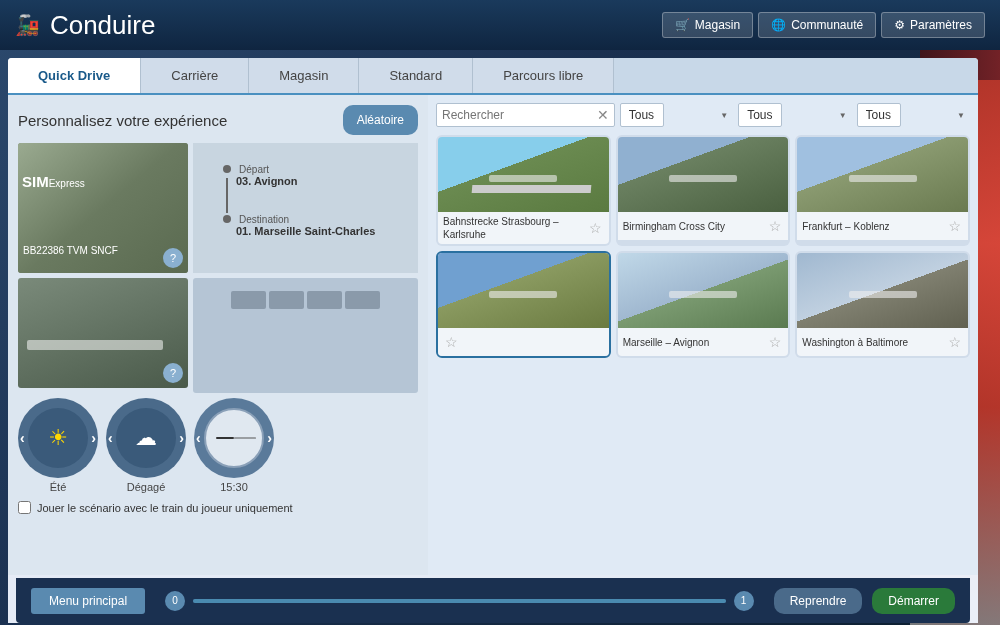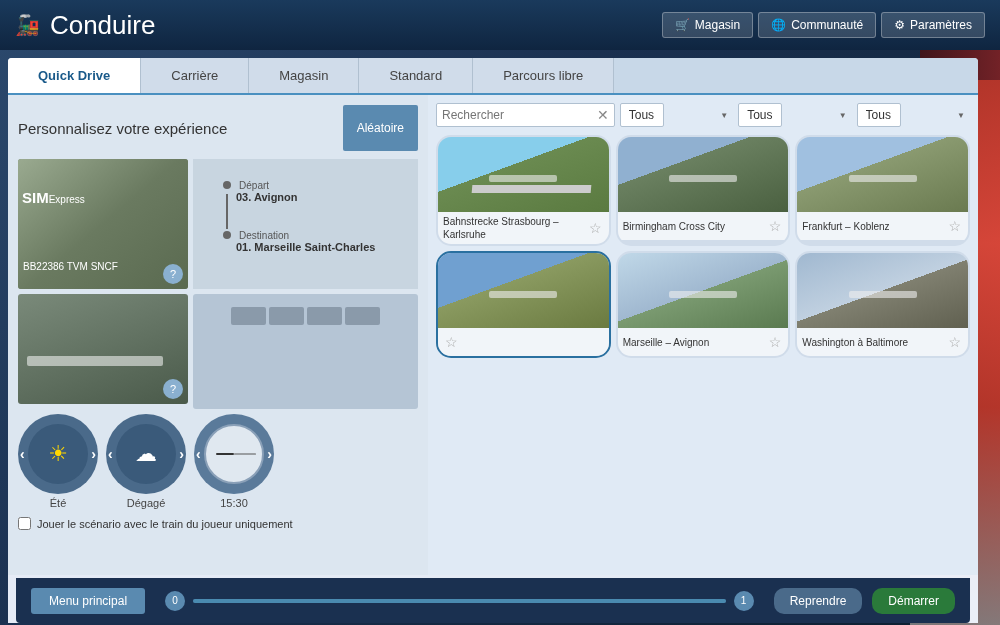--- a/index.html
+++ b/index.html
@@ -130,24 +130,24 @@
     }
     .panel-title {
       font-size: 15px;
       color: #333;
       font-weight: 500;
     }
     .random-btn {
       background: #5a8ab0;
       color: white;
       border: none;
-      padding: 16px 14px;
+      padding: 8px 14px;
       font-size: 12px;
       cursor: pointer;
-      border-radius: 2px;
+      border-radius: 10px;
       text-align: right;
     }
 
     
     .route-selector {
       display: flex;
       gap: 5px;
       height: 130px;
       margin-bottom: 5px;
     }
@@ -453,21 +453,21 @@
     }
 
     
     .route-grid {
       display: grid;
       grid-template-columns: repeat(3, 1fr);
       gap: 5px;
     }
     .route-card {
       background: #d0dcea;
-      border-radius: 15px;
+      border-radius: 6px;
       overflow: hidden;
       cursor: pointer;
       border: 2px solid transparent;
     }
     .route-card.selected { border-color: #2a70a0; }
     .route-card-img {
       width: 100%;
       height: 75px;
       position: relative;
       overflow: hidden;

